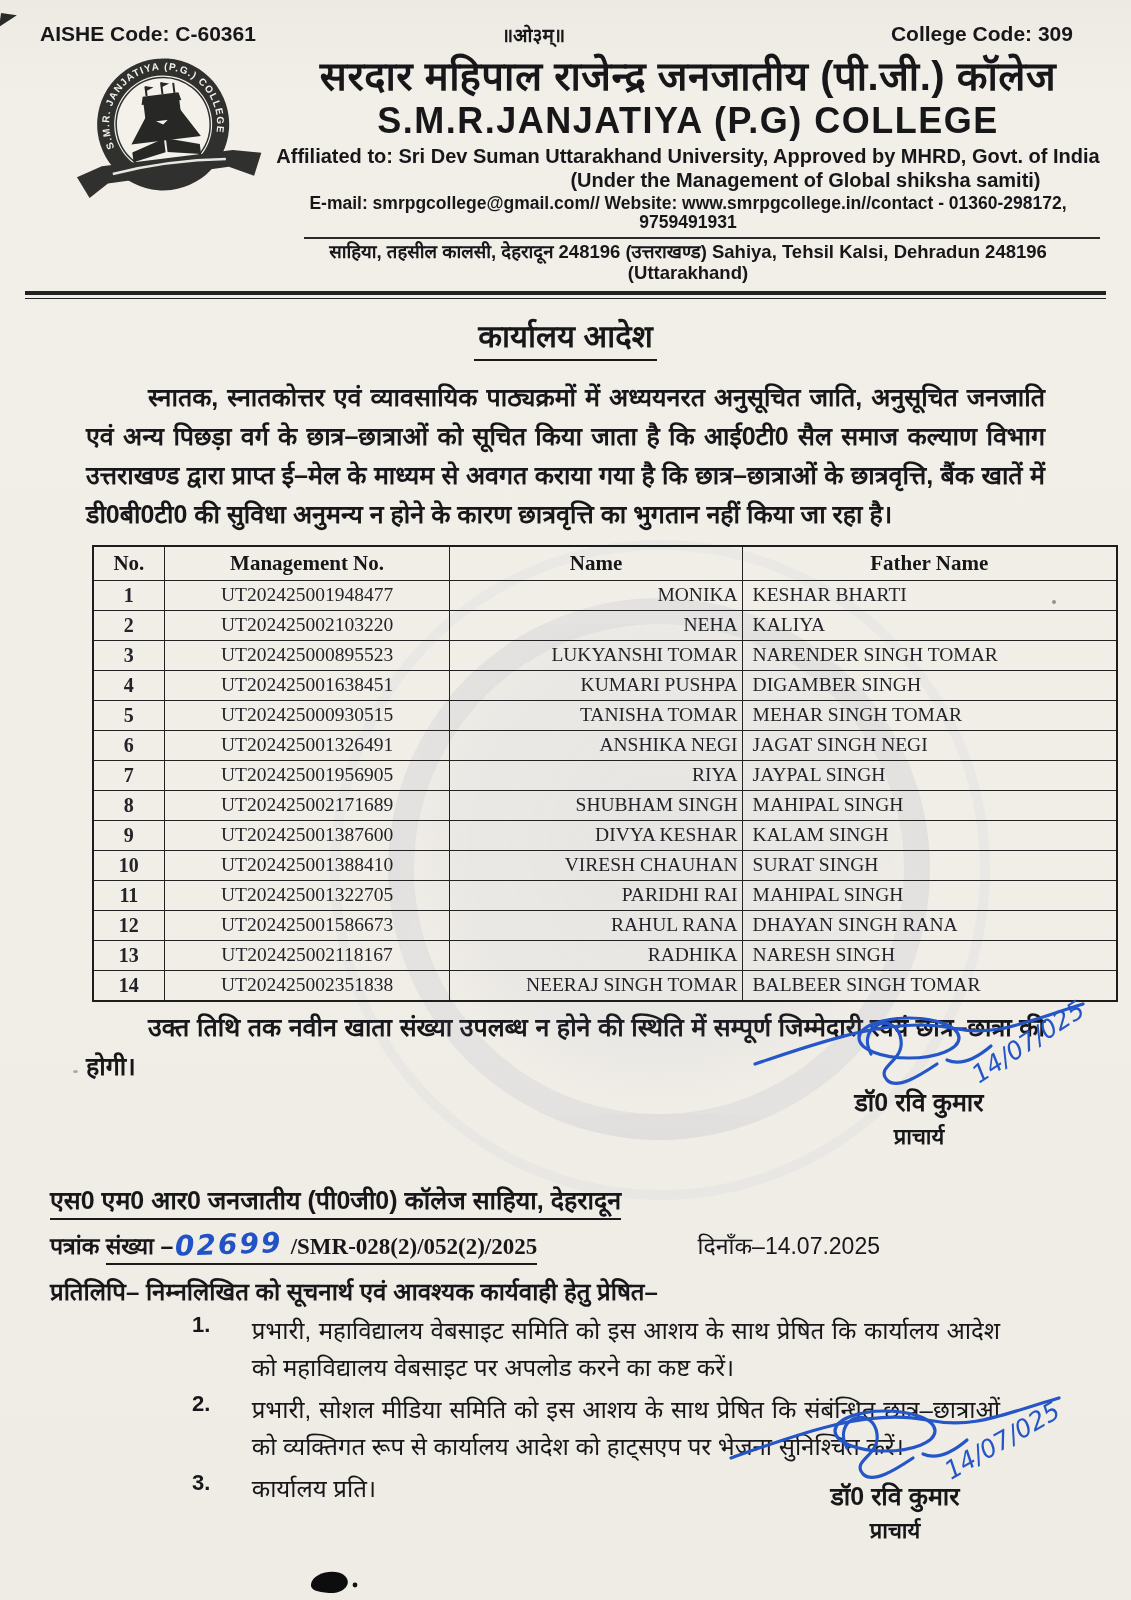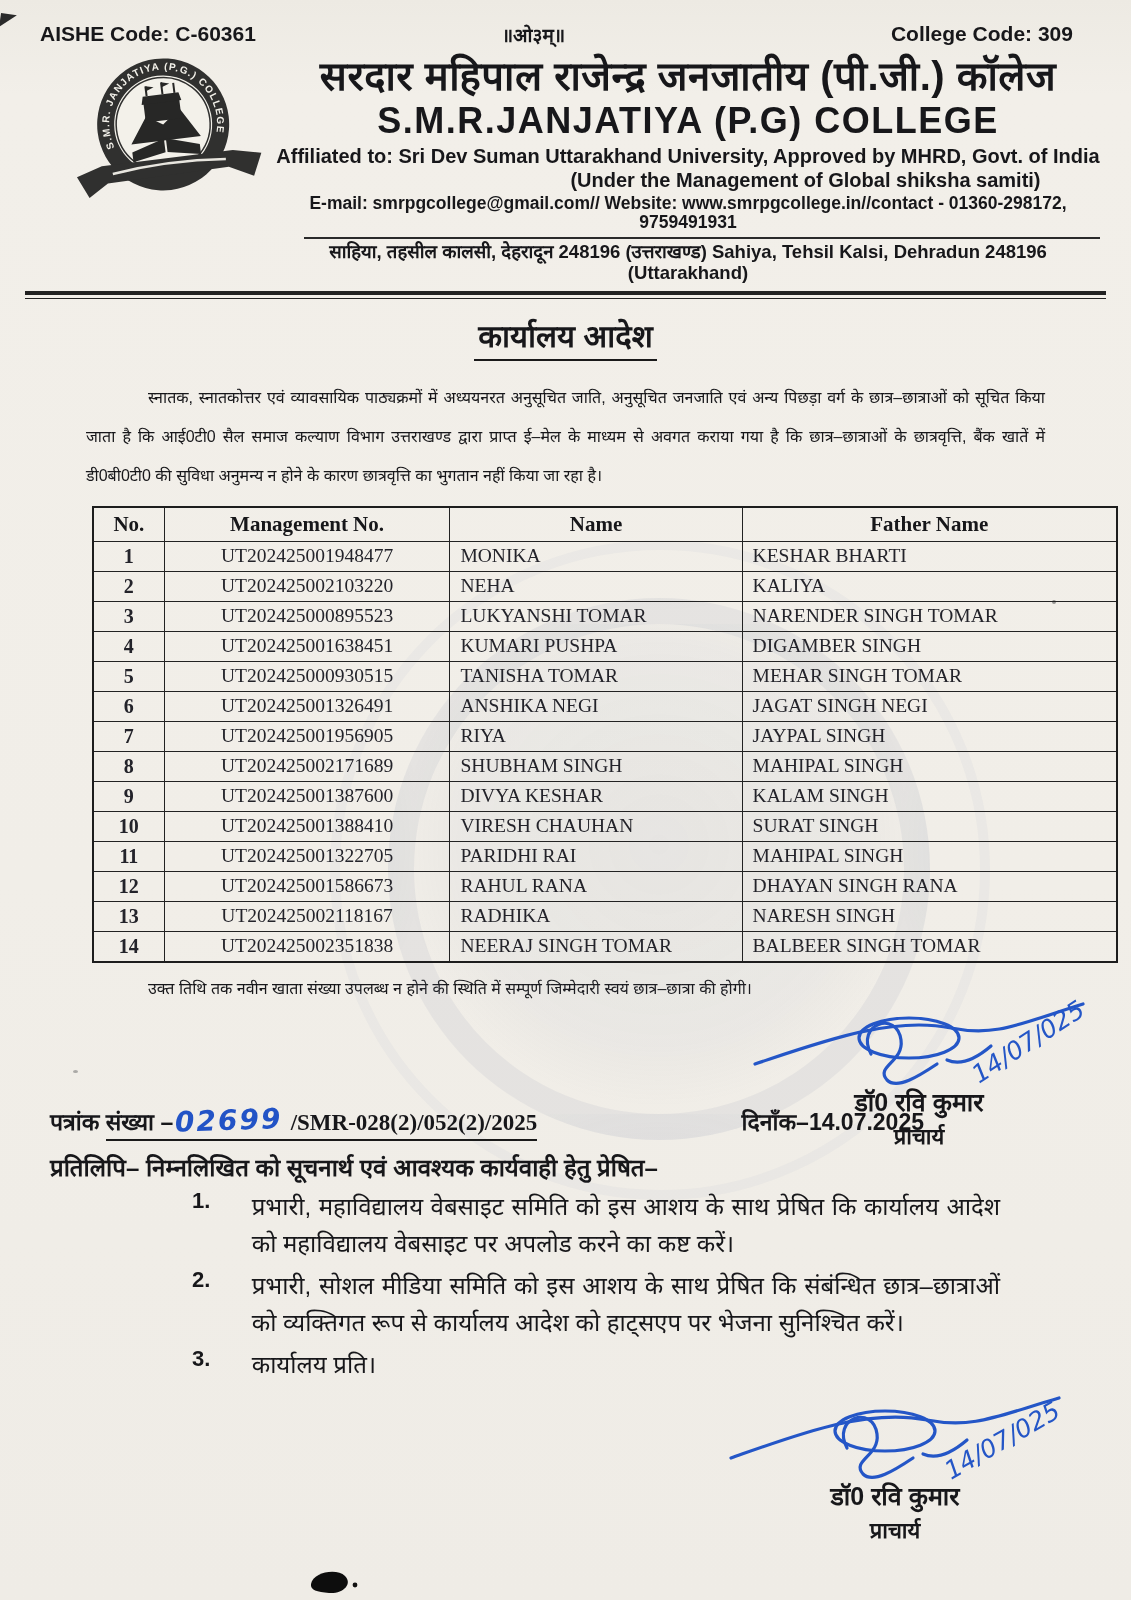--- a/index.html
+++ b/index.html
@@ -18,50 +18,50 @@
   .h-affil{font-size:20px;font-weight:700;margin-top:4px;}
   .h-mgmt{font-size:20px;font-weight:700;padding-left:235px;margin-top:1px;}
   .h-email{font-size:17.5px;font-weight:700;margin-top:3px;}
   .h-rule{border-top:2.5px solid #2a2a2a;margin:4px 0 3px 28px;}
   .h-addr{font-size:18.5px;font-weight:700;margin-top:1px;}
   .dbl-rule{margin:7px 25px 0 25px;border-top:4px solid #222;border-bottom:1.5px solid #222;height:3px;}
   
   .doc-title-wrap{text-align:center;margin-top:15px;}
   .doc-title{display:inline-block;font-size:31px;font-weight:800;border-bottom:2.5px solid #1a1a1a;padding:0 4px 3px 4px;}
   .content{padding:0 86px;}
-  p.hbody{font-size:16px;line-height:39px;text-align:justify;text-indent:62px;margin:0;font-weight:400;}
+  p.hbody{font-size:25px;line-height:39px;text-align:justify;text-indent:62px;margin:0;font-weight:700;}
   p.p1{margin-top:17px;}
   p.p2{margin-top:1px;}
   p.closing{margin-top:6px;}
   
   table.students{border-collapse:collapse;margin:11px 0 0 6px;width:1026px;background:transparent;position:relative;z-index:2;}
   table.students th,table.students td{border:1.6px solid #222;font-family:"Liberation Serif","DejaVu Serif",serif;}
   table.students{border:2.5px solid #1d1d1d;}
   th{font-size:21px;font-weight:bold;height:33px;padding:0 4px;}
   td{font-size:19.5px;height:27px;padding:1px 4px;color:#23232a;}
   td.c0{text-align:center;font-weight:bold;font-size:20px;width:58px;}
   td.c1{text-align:center;width:262px;}
-  td.c2{text-align:left;width:262px;padding-left:10px;}
+  td.c2{text-align:right;width:262px;padding-left:10px;}
   td.c3{text-align:left;width:340px;padding-left:10px;}
   
   .sig{position:absolute;text-align:center;z-index:5;}
   .sig1{top:998px;right:44px;width:336px;}
   .sig2{top:1388px;right:66px;width:340px;}
   .sig svg{display:block;}
   .sig-name{font-size:25px;font-weight:800;margin-top:-14px;}
   .sig-desig{font-size:22px;font-weight:600;margin-top:2px;}
   
   .footer{margin:96px 0 0 50px;width:950px;position:relative;z-index:4;}
   .f-college{display:inline-block;font-size:25px;font-weight:800;border-bottom:2.5px solid #1a1a1a;padding-bottom:2px;}
   .f-refline{display:flex;align-items:baseline;margin-top:8px;font-size:23px;font-weight:700;}
   .f-reflabel{white-space:pre;}
   .f-underlined{border-bottom:2.5px solid #1a1a1a;padding-bottom:2px;display:inline-flex;align-items:baseline;}
   .f-hand{font-family:"DejaVu Sans",sans-serif;font-style:italic;color:#2253c6;font-size:28px;font-weight:600;letter-spacing:2px;transform:rotate(-2deg);margin:0 8px 0 2px;}
   .f-refno{font-family:"Liberation Serif","DejaVu Serif",serif;font-weight:bold;font-size:23px;}
-  .f-date{margin-left:auto;margin-right:76px;font-weight:700;}
+  .f-date{margin-left:auto;margin-right:120px;font-weight:400;}
   .f-copyhead{font-size:24px;font-weight:600;margin-top:9px;}
   .copy-item{display:flex;margin-top:5px;}
   .copy-no{width:60px;margin-left:142px;font-size:22px;font-weight:700;}
   .copy-text{width:752px;font-size:24px;font-weight:500;line-height:37px;text-align:justify;}
   
   .watermark{position:absolute;left:388px;top:598px;width:490px;height:490px;border-radius:50%;
     border:26px solid rgba(125,140,170,.10);background:radial-gradient(circle at 50% 45%,rgba(125,140,170,.09) 0%,rgba(125,140,170,.05) 55%,rgba(125,140,170,0) 72%);z-index:1;}
   .watermark2{position:absolute;left:330px;top:540px;width:640px;height:640px;border-radius:50%;border:10px solid rgba(125,140,170,.05);z-index:1;}
   .corner-mark{position:absolute;left:0;top:14px;width:0;height:0;border-top:14px solid #2a2a2a;border-right:16px solid transparent;transform:rotate(8deg);}
   .ink-blob{position:absolute;left:303px;top:1564px;}
@@ -242,20 +242,21 @@
         <ellipse cx="158" cy="40" rx="50" ry="20"></ellipse>
         <path d="M196 62 c14 6 30 -2 44 -14"></path>
       </g>
       <text x="228" y="86" transform="rotate(-33 228 86)" font-size="25" font-style="italic" fill="#2456c7" font-family="DejaVu Sans,sans-serif">14/07/025</text>
     </svg>
     <div class="sig-name">डॉ0 रवि कुमार</div>
     <div class="sig-desig">प्राचार्य</div>
   </div>
 
   <div class="footer">
+    <span class="f-college">एस0 एम0 आर0 जनजातीय (पी0जी0) कॉलेज साहिया, देहरादून</span>
 
     <div class="f-refline">
       <span class="f-reflabel">पत्रांक </span>
       <span class="f-underlined">
         <span>संख्या –</span>
         <span class="f-hand">02699</span>
         <span class="f-refno">/SMR-028(2)/052(2)/2025</span>
       </span>
       <span class="f-date">दिनाँक–14.07.2025</span>
     </div>

